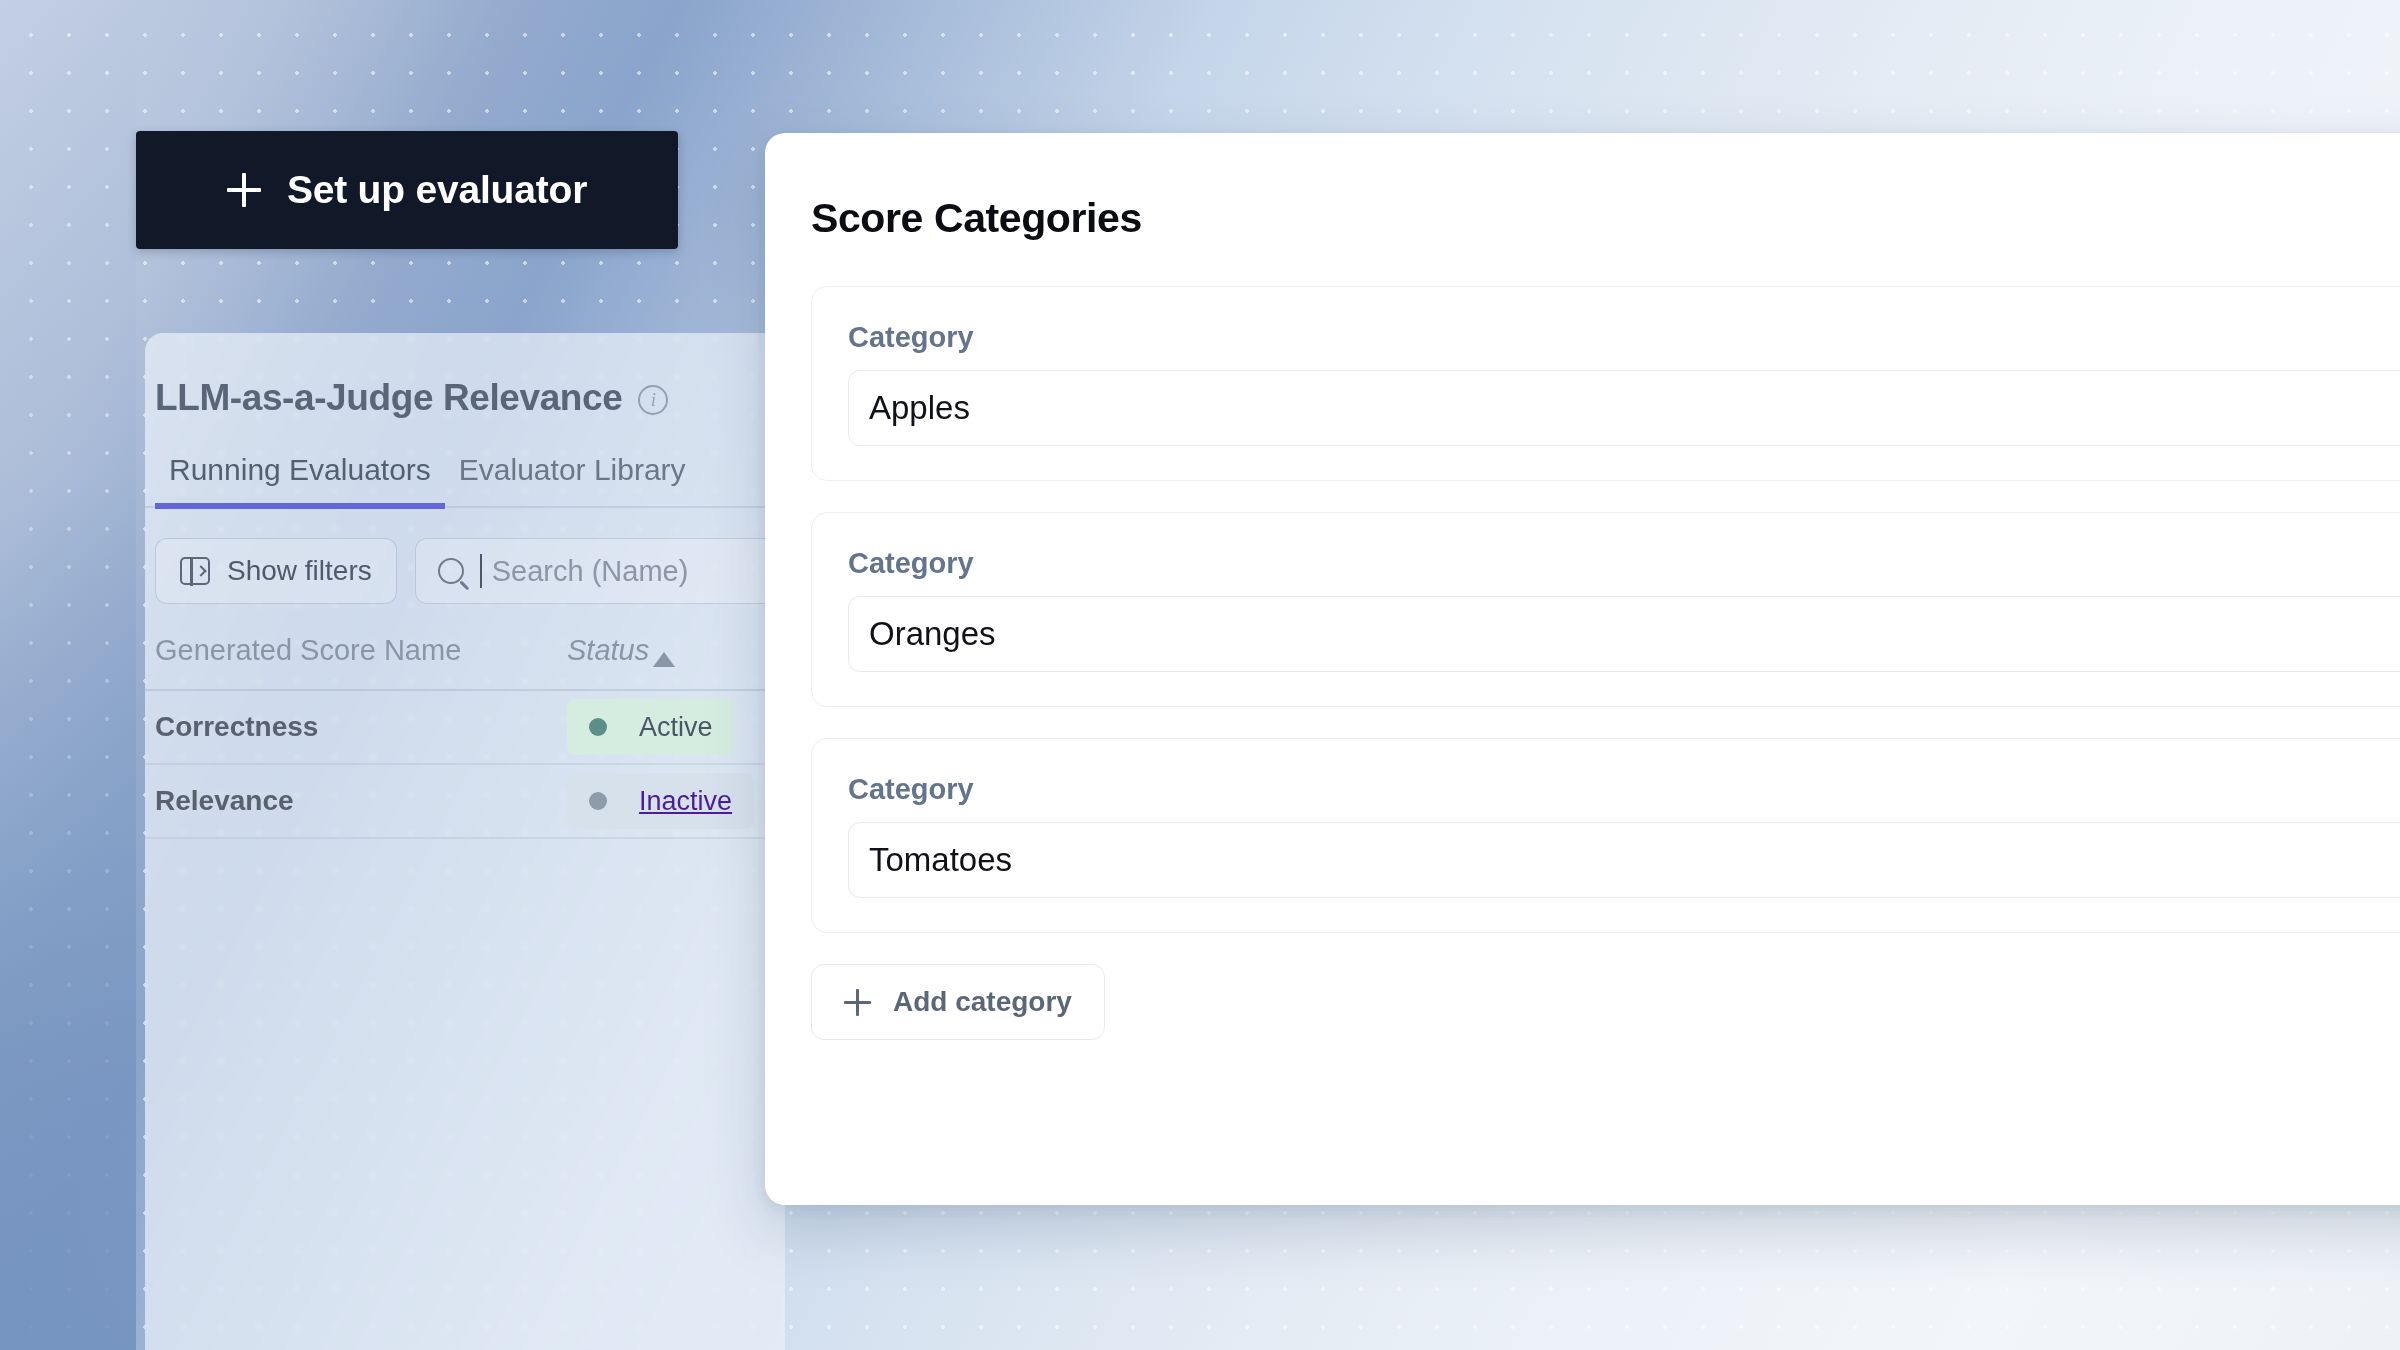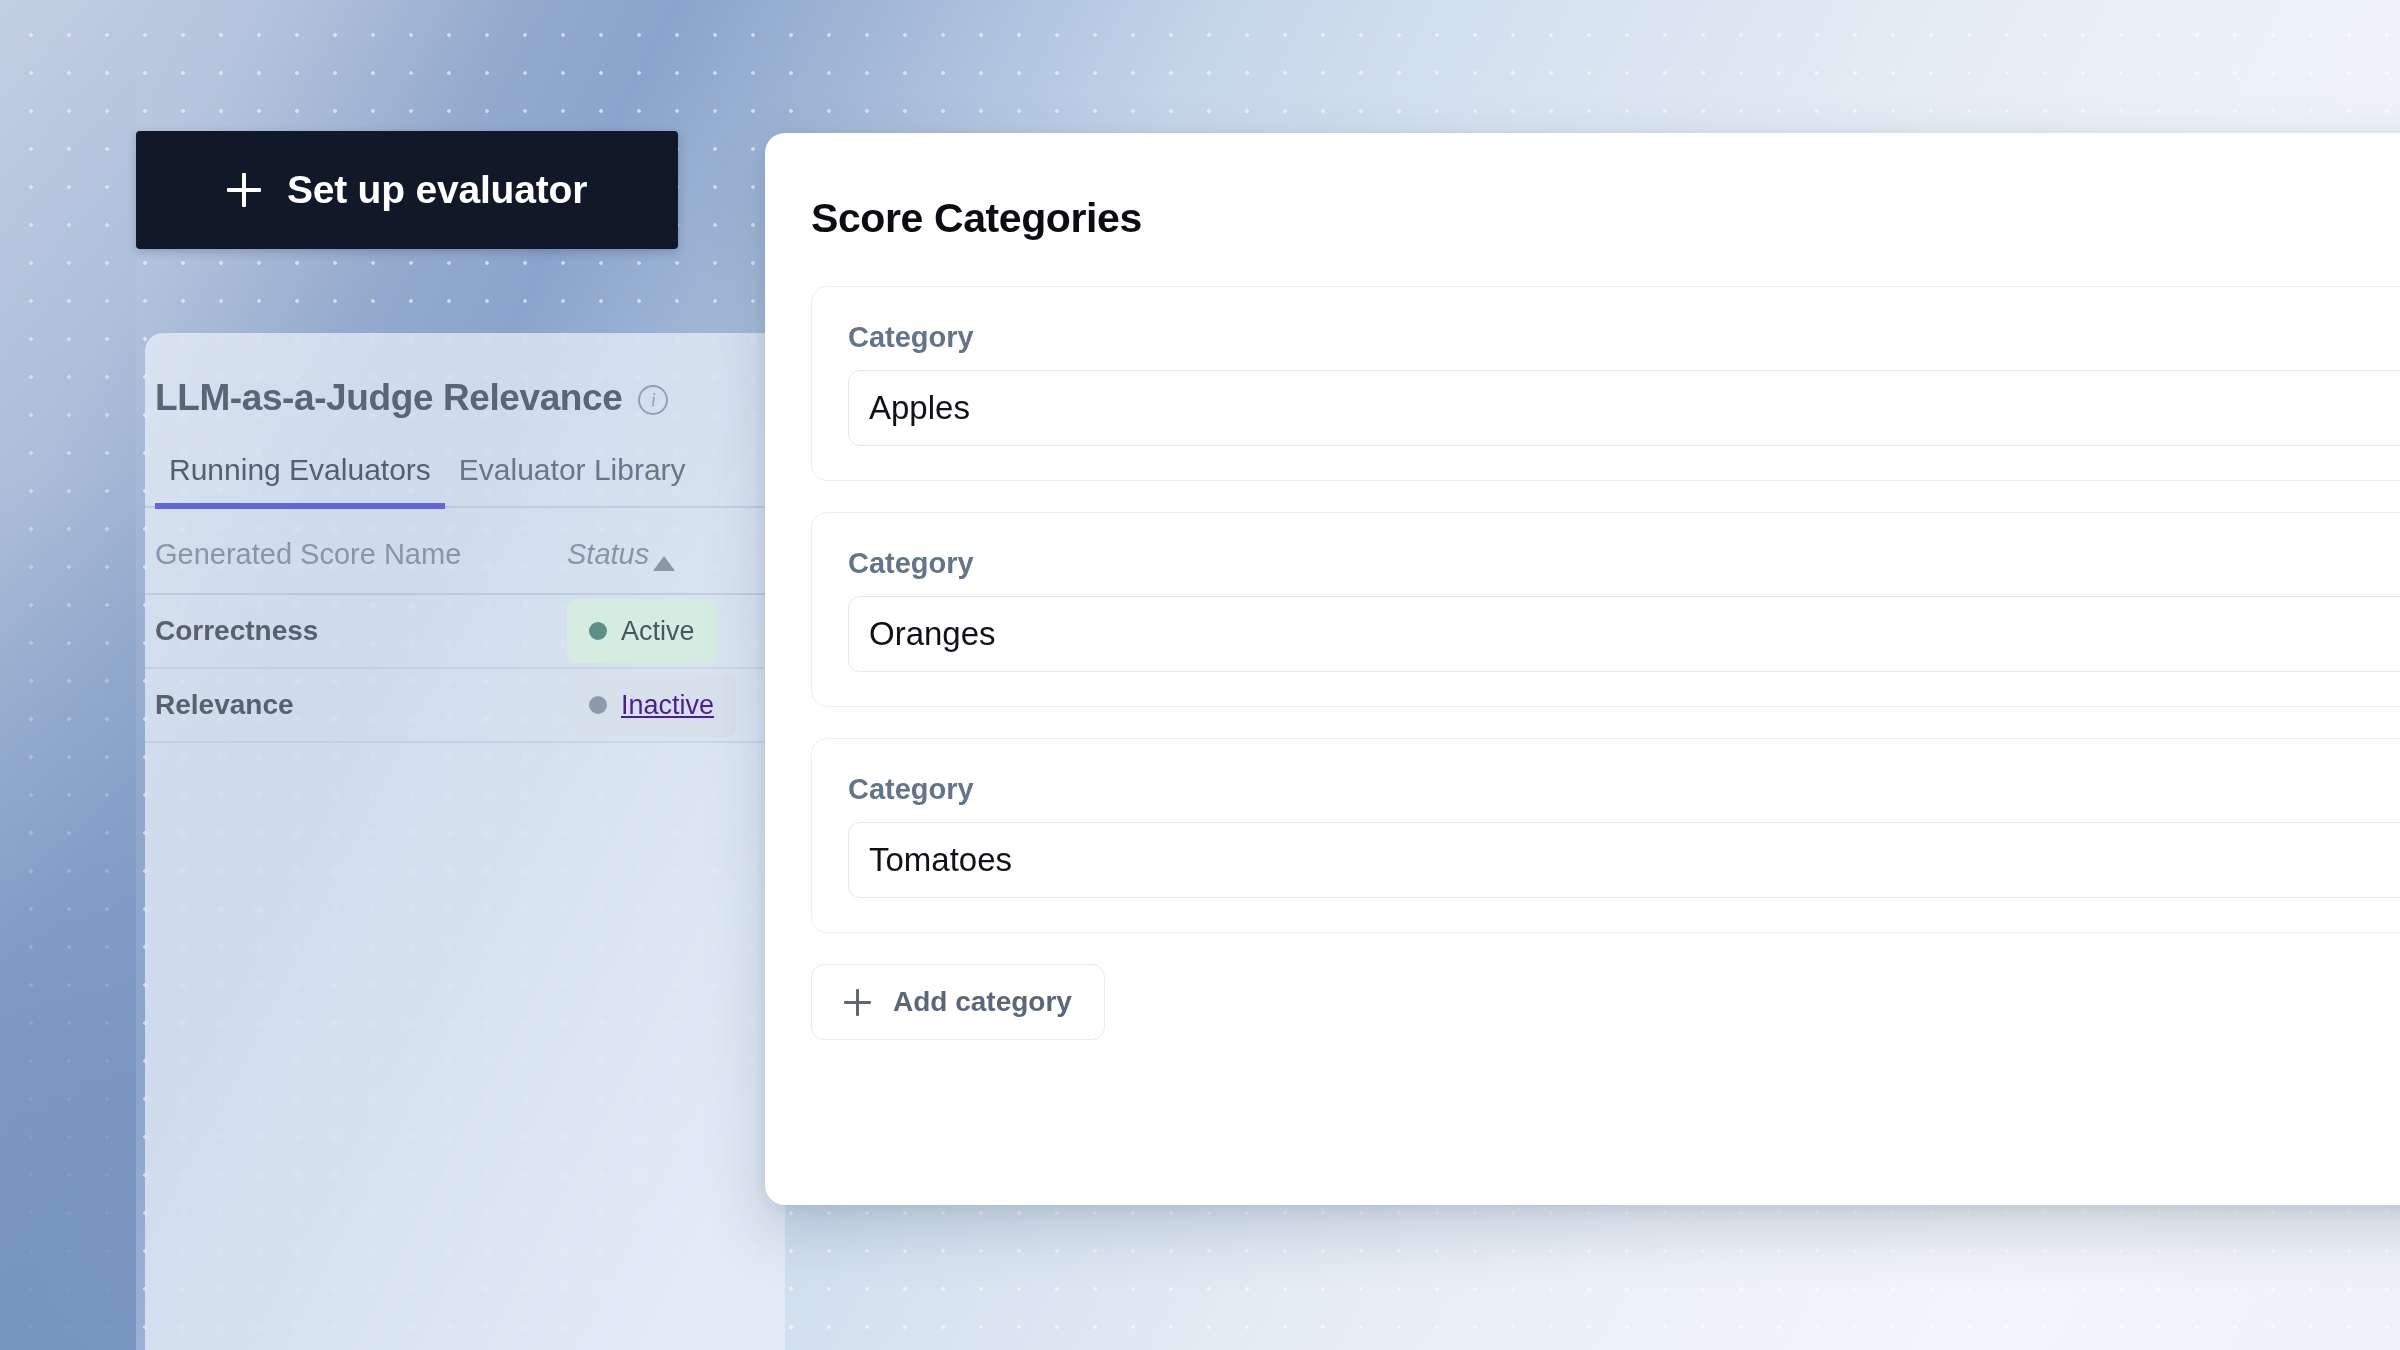--- a/index.html
+++ b/index.html
@@ -272,22 +272,22 @@
   }
   .row-name {
     font-size: 28px;
     font-weight: 700;
     color: #59616f;
     white-space: nowrap;
   }
   .status-badge {
     display: inline-flex;
     align-items: center;
-    gap: 14px;
-    height: 64px;
+    gap: 32px;
+    height: 56px;
     padding: 0 22px;
     border-radius: 9px;
     font-size: 27px;
     white-space: nowrap;
   }
   .status-badge .dot {
     width: 18px; height: 18px;
     border-radius: 50%;
     flex: 0 0 auto;
   }
@@ -394,20 +394,33 @@
     <div id="panel-heading-row">
       <span id="panel-title">LLM-as-a-Judge Relevance</span>
       <span id="info-icon">i</span>
     </div>
 
     <div id="tabs-row">
       <div class="tab-item tab-active">Running Evaluators</div>
       <div class="tab-item">Evaluator Library</div>
     </div>
 
+    <div id="filter-row">
+      <button id="show-filters-btn">
+        <span id="filter-panel-icon">
+          <span class="chev"></span>
+        </span>
+        <span>Show filters</span>
+      </button>
+      <div id="search-box">
+        <span id="search-icon"></span>
+        <span id="search-caret"></span>
+        <span id="search-placeholder">Search (Name)</span>
+      </div>
+    </div>
 
     <div id="evaluators-table">
       <div id="table-header-row">
         <div class="col-name">
           <span class="th-text">Generated Score Name</span>
         </div>
         <div class="col-status">
           <span id="status-header">
             <span class="th-text">Status</span>
             <span id="sort-asc-icon"></span>

